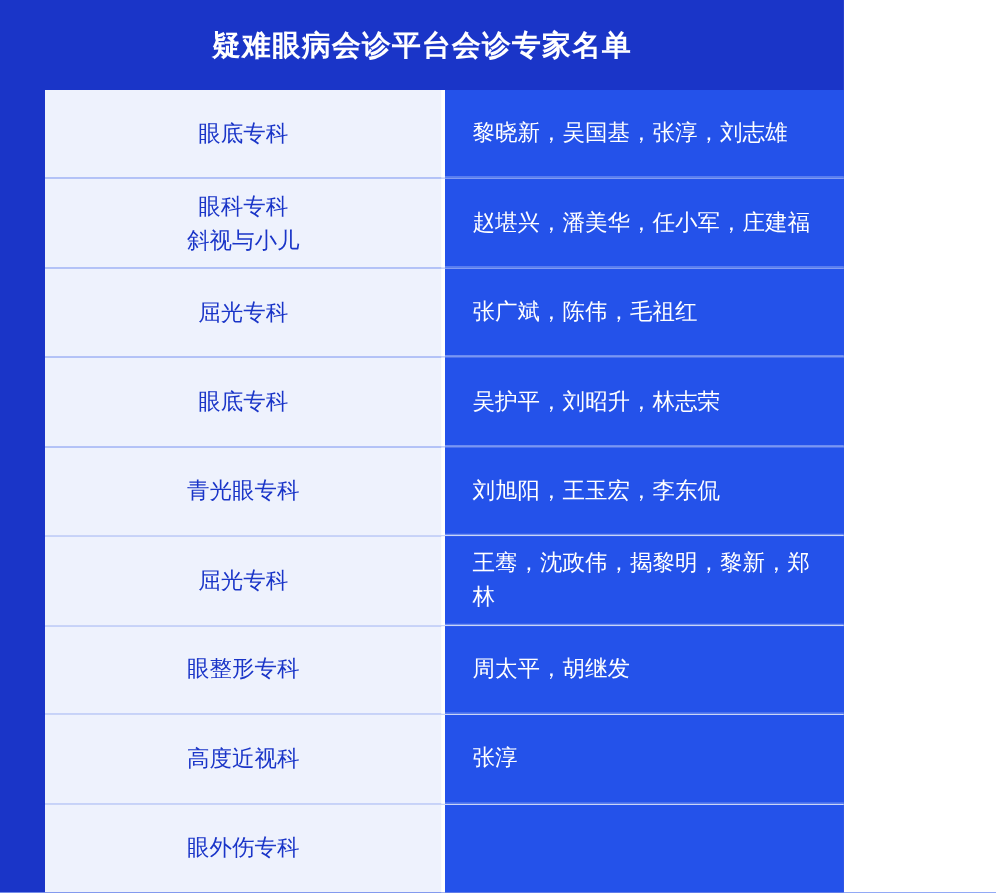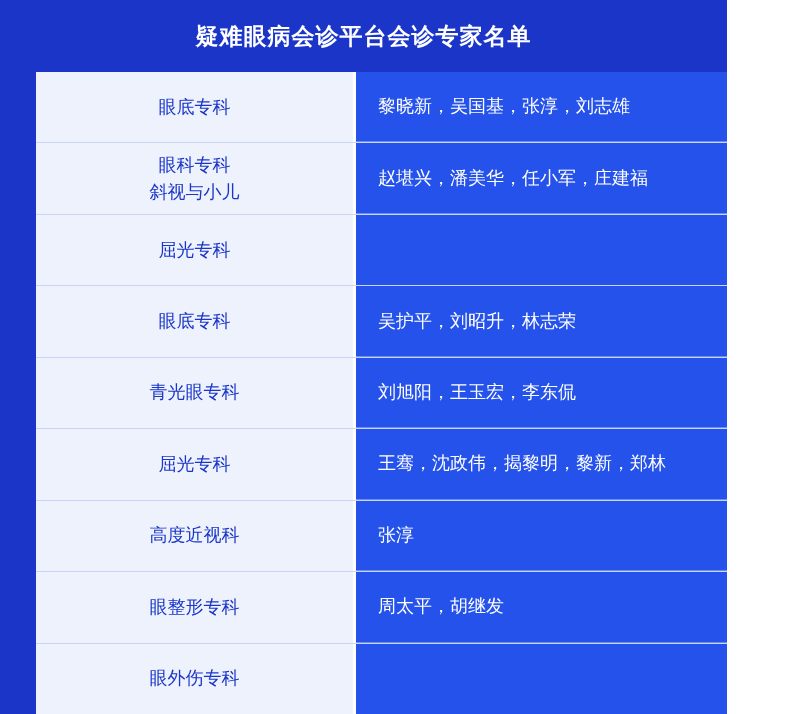--- a/index.html
+++ b/index.html
@@ -7,21 +7,21 @@
     padding: 0;
   }
   body {
     width: 797px;
     height: 714px;
     background: #ffffff;
     font-family: "Liberation Sans", "DejaVu Sans", sans-serif;
     overflow: hidden;
   }
   .panel {
-    width: 727px;
+    width: 675px;
     height: 714px;
     background: #1a35c8;
     display: flex;
     flex-direction: column;
   }
   .title-bar {
     height: 72px;
     flex: 0 0 72px;
     background: #1a35c8;
     display: flex;
@@ -110,20 +110,21 @@
           <span class="dept-line">斜视与小儿</span>
         </span>
       </div>
       <div class="cell-names">赵堪兴，潘美华，任小军，庄建福</div>
     </div>
 
     <div class="row">
       <div class="cell-dept">
         <span class="dept-line">屈光专科</span>
       </div>
+      <div class="cell-names">张广斌，陈伟，毛祖红</div>
     </div>
 
     <div class="row">
       <div class="cell-dept">
         <span class="dept-line">眼底专科</span>
       </div>
       <div class="cell-names">吴护平，刘昭升，林志荣</div>
     </div>
 
     <div class="row">
@@ -135,30 +136,30 @@
 
     <div class="row">
       <div class="cell-dept">
         <span class="dept-line">屈光专科</span>
       </div>
       <div class="cell-names">王骞，沈政伟，揭黎明，黎新，郑林</div>
     </div>
 
     <div class="row">
       <div class="cell-dept">
-        <span class="dept-line">高度近视科</span>
+        <span class="dept-line">眼整形专科</span>
       </div>
-      <div class="cell-names">张淳</div>
+      <div class="cell-names">周太平，胡继发</div>
     </div>
 
     <div class="row">
       <div class="cell-dept">
-        <span class="dept-line">眼整形专科</span>
+        <span class="dept-line">高度近视科</span>
       </div>
-      <div class="cell-names">周太平，胡继发</div>
+      <div class="cell-names">张淳</div>
     </div>
 
     <div class="row">
       <div class="cell-dept">
         <span class="dept-line">眼外伤专科</span>
       </div>
     </div>
 
   </div>
 </div>

